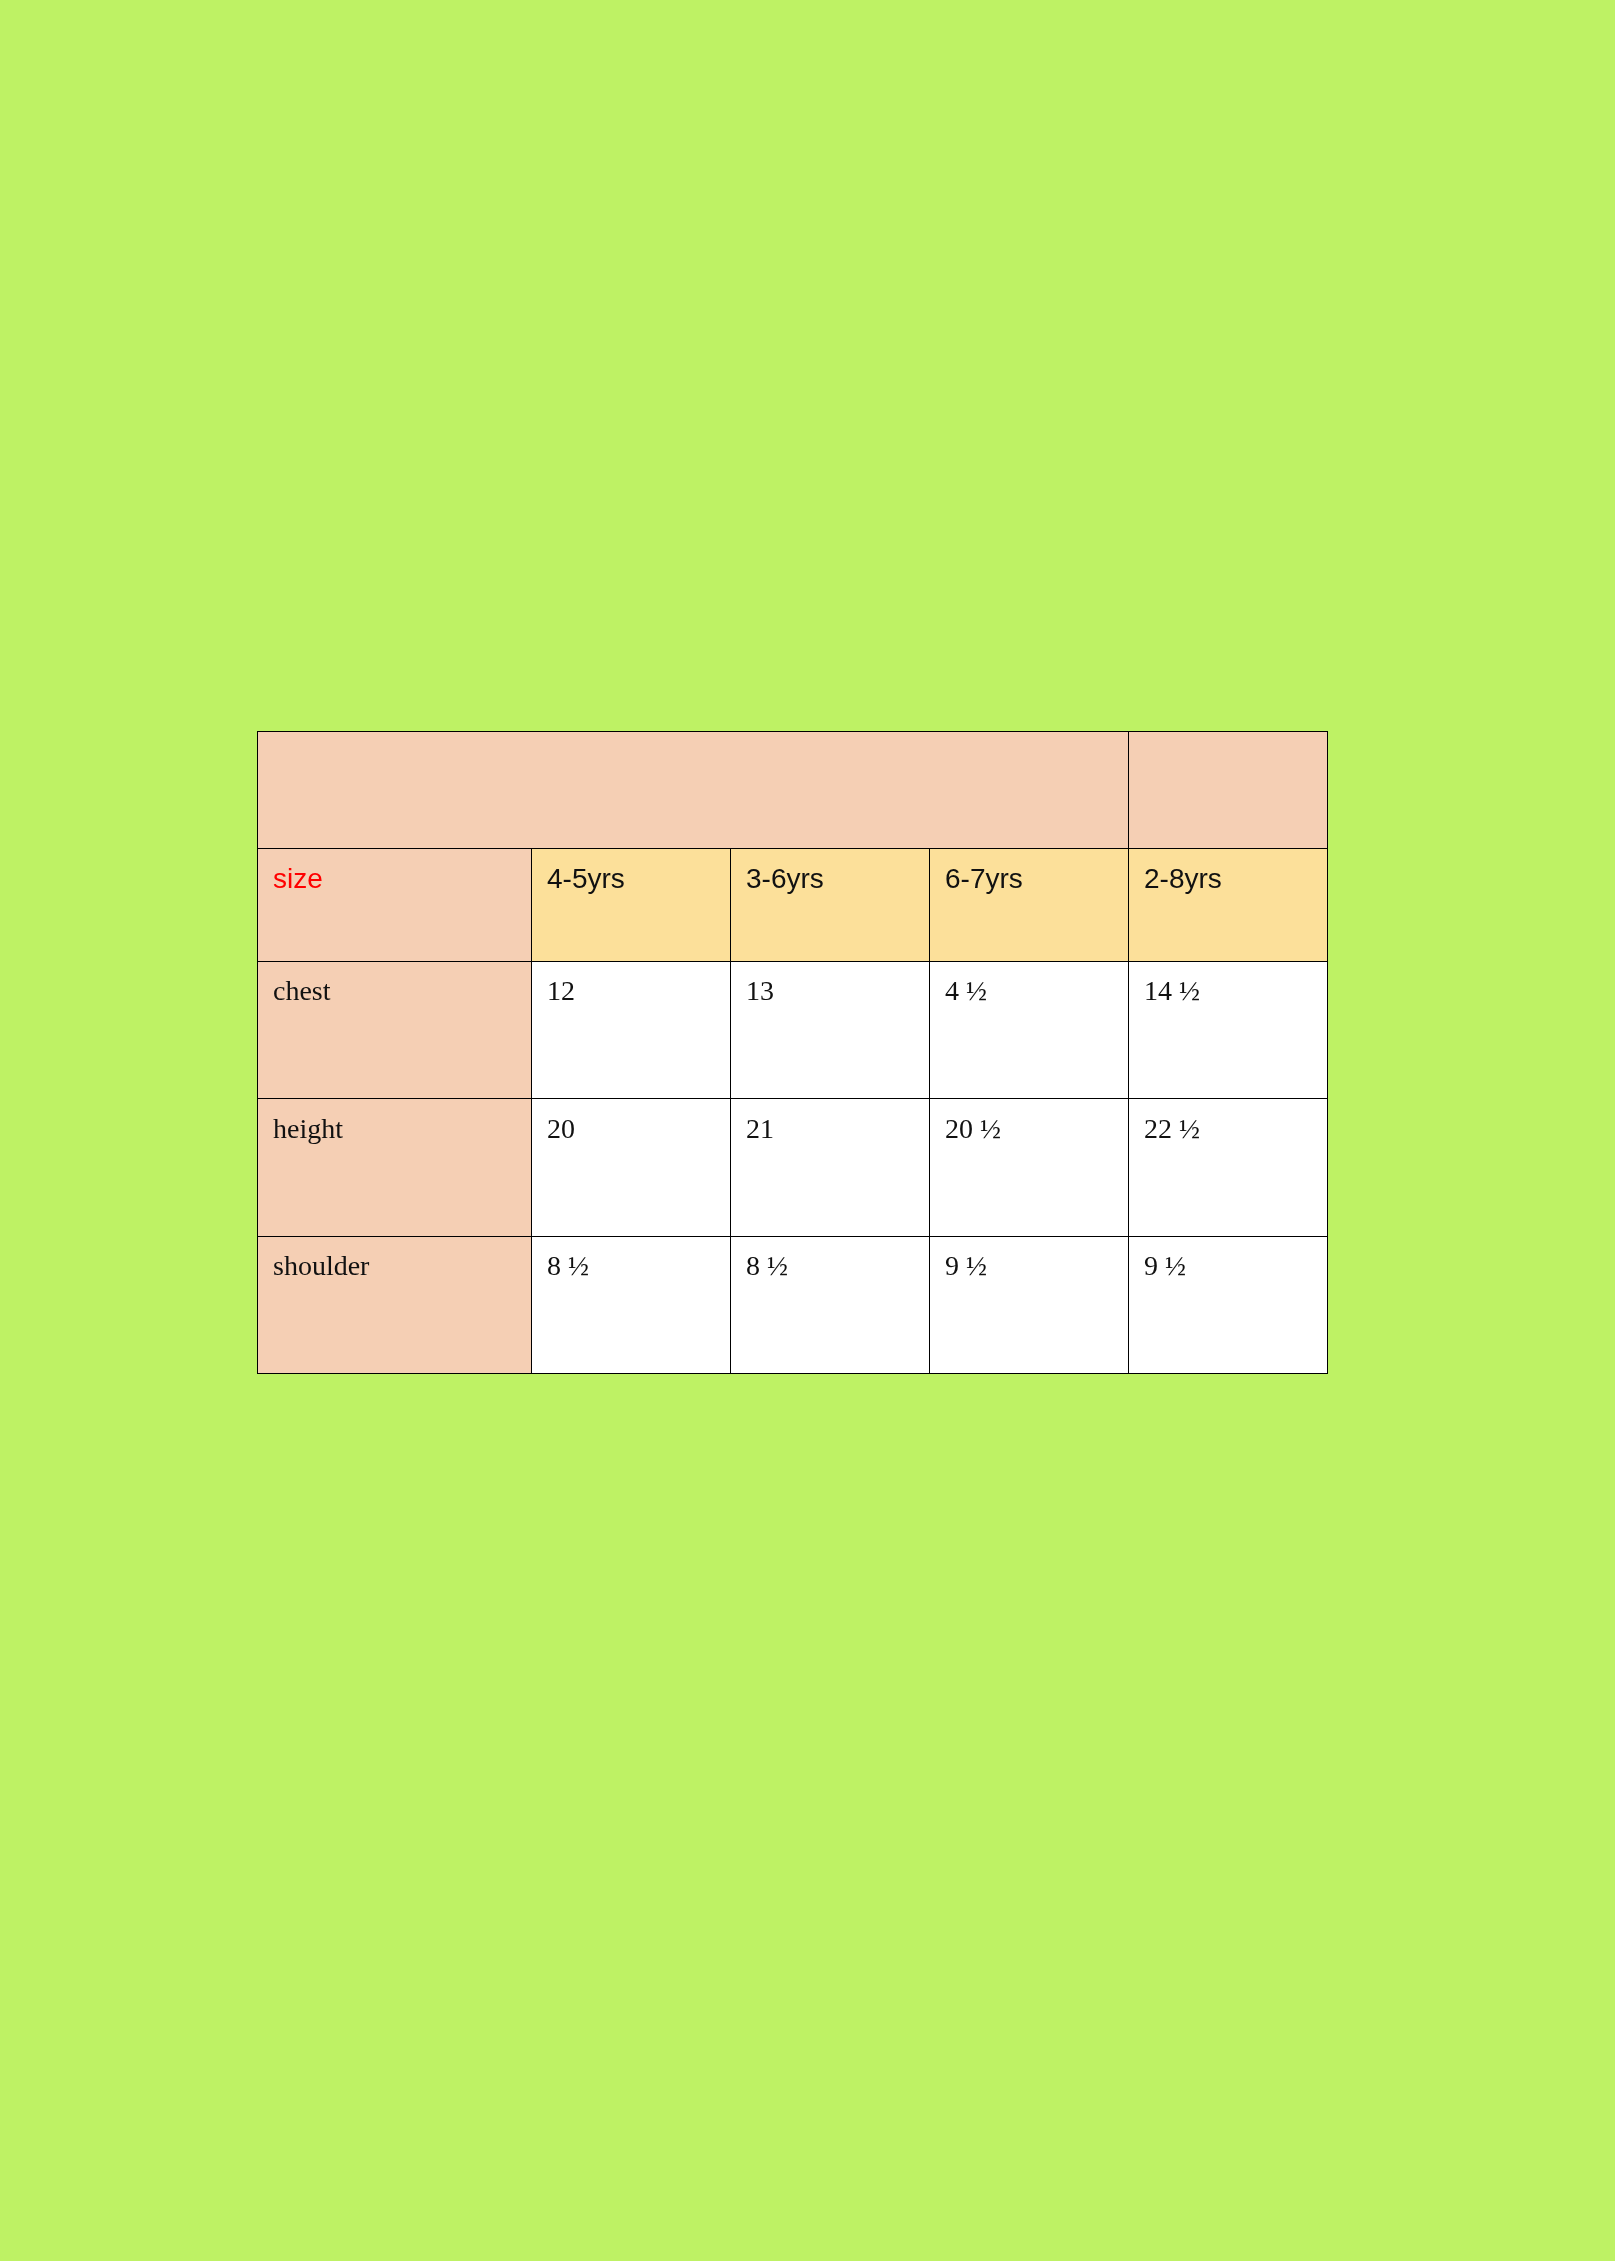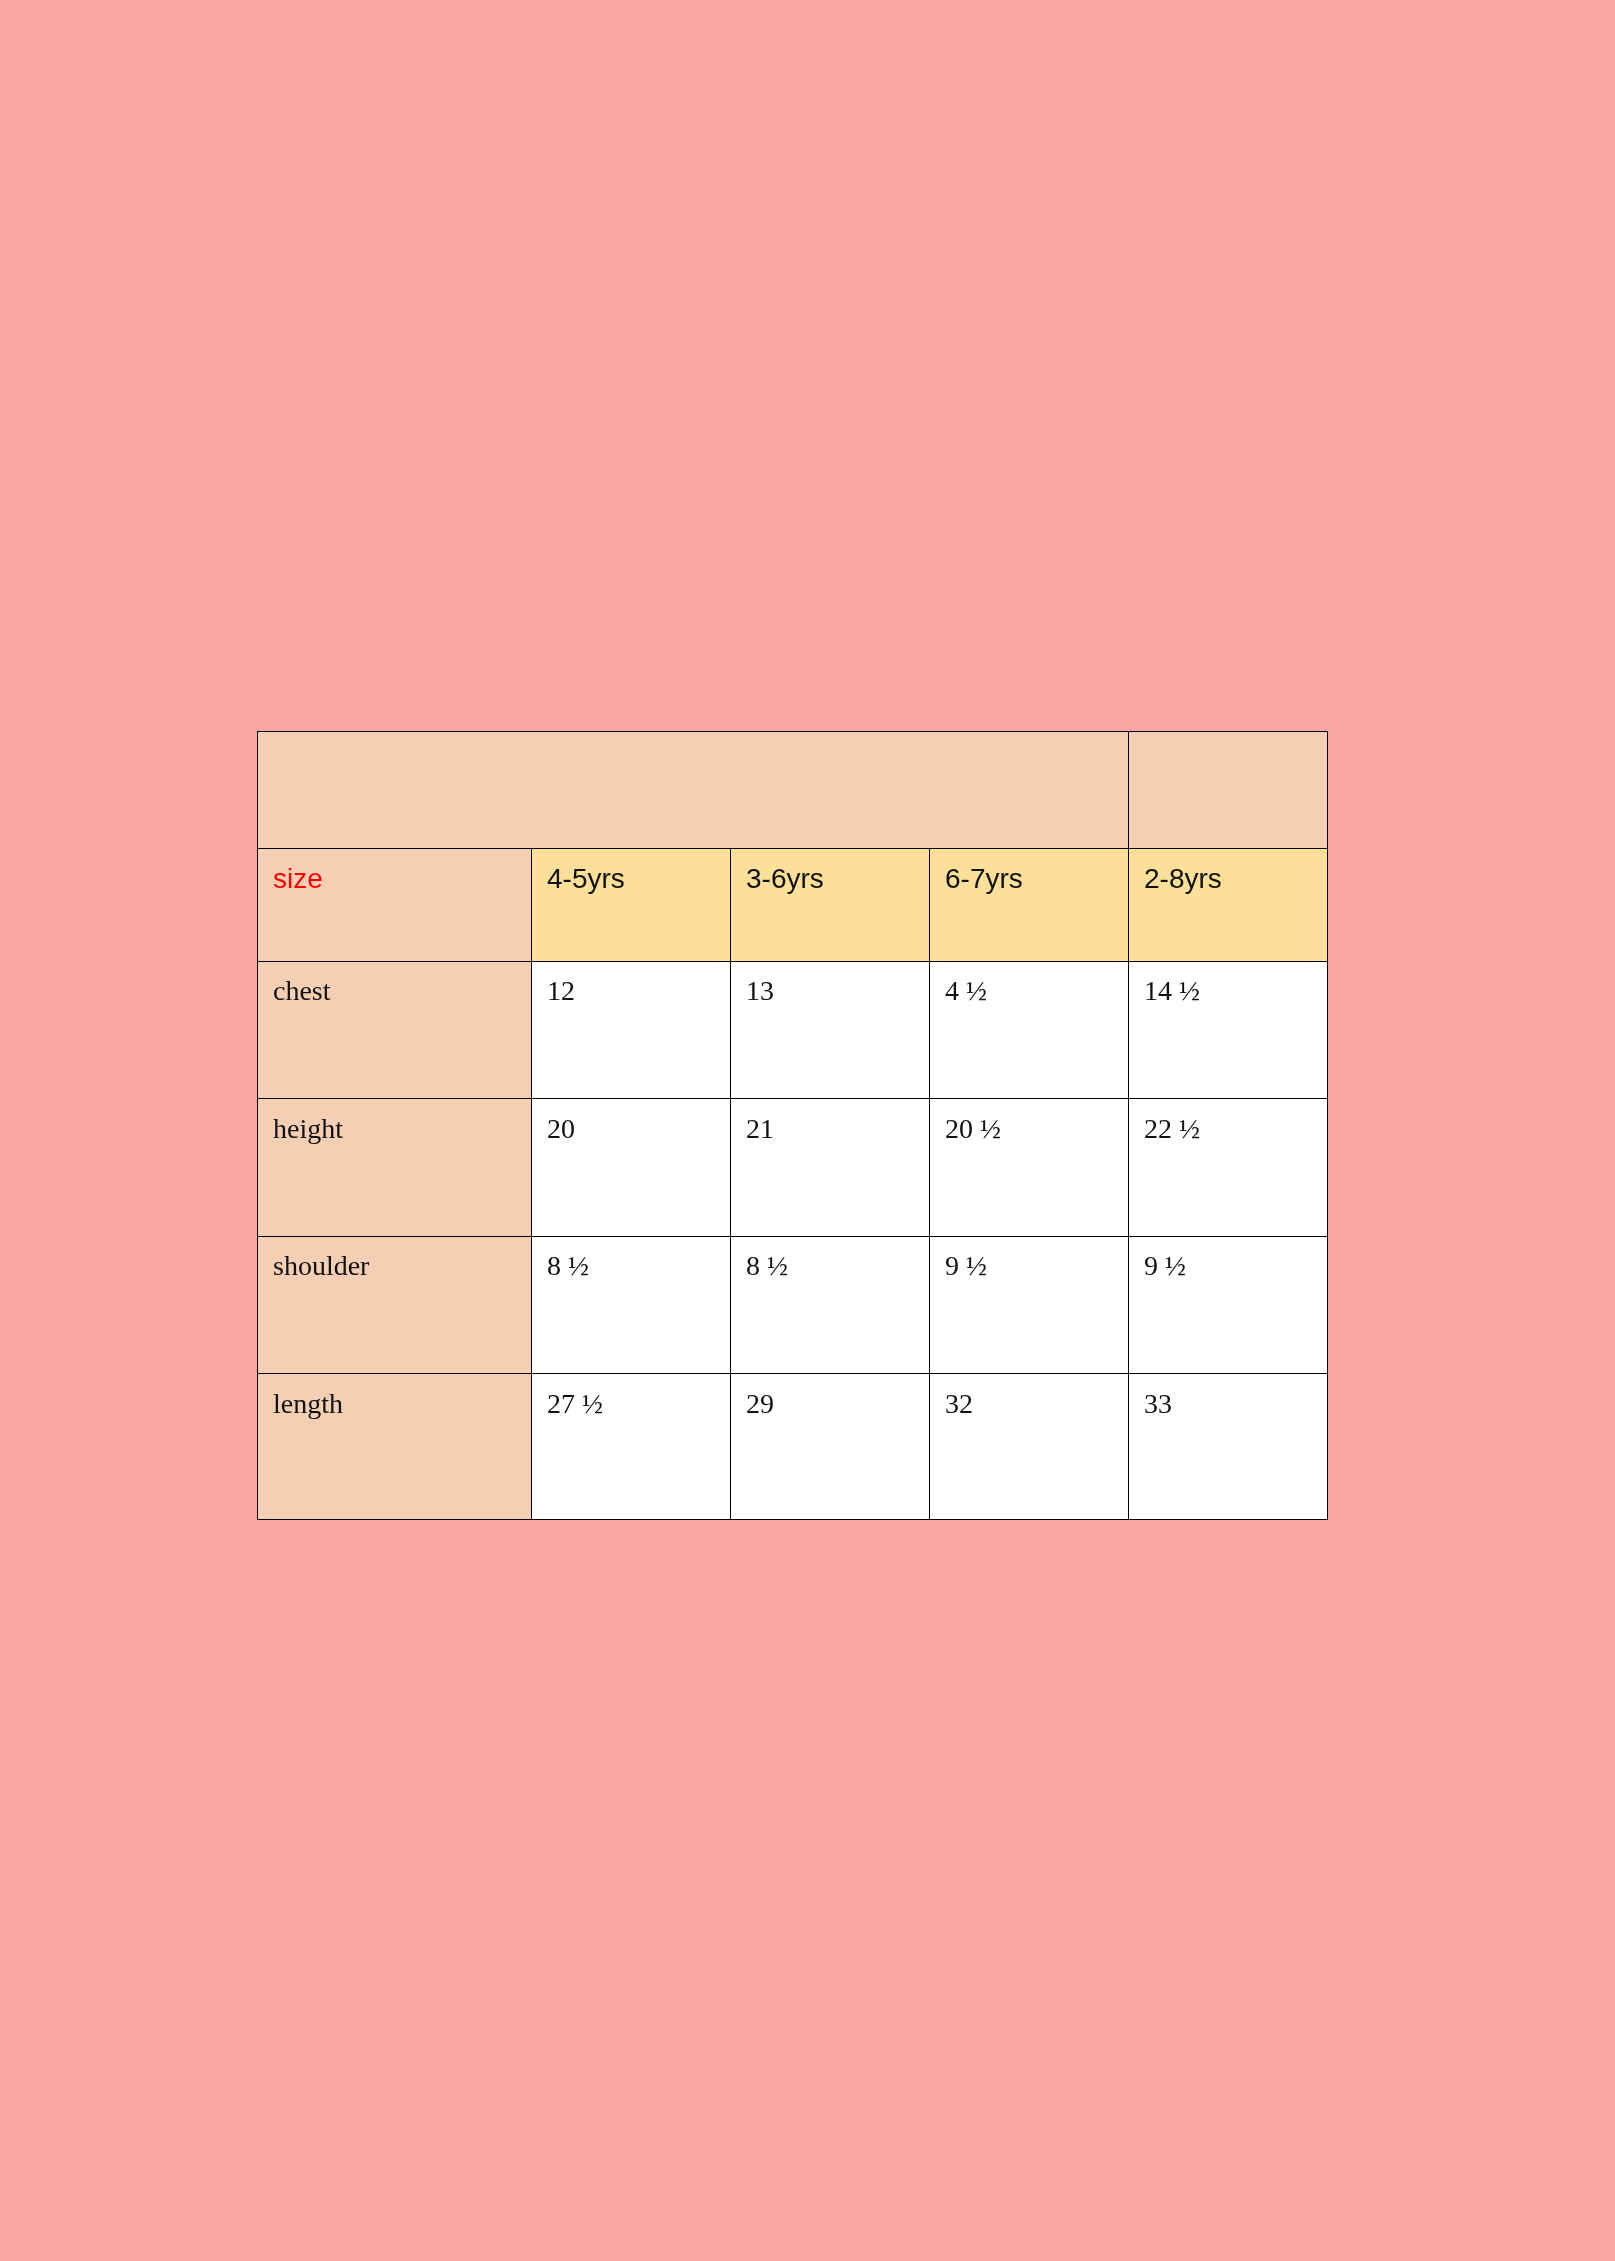--- a/index.html
+++ b/index.html
@@ -14,21 +14,21 @@
     position: relative;
     overflow: hidden;
   }
 
   .page {
     position: absolute;
     left: 0;
     top: 0;
     width: 1616px;
     height: 2261px;
-    background: #fca5a5;
+    background: #bef264;
   }
 
   .size-table {
     position: absolute;
     left: 257px;
     top: 731px;
     width: 1071px;
     border-collapse: collapse;
     table-layout: fixed;
   }
@@ -122,24 +122,17 @@
       </tr>
 
       <tr class="body-row">
         <td class="row-label">shoulder</td>
         <td>8 ½</td>
         <td>8 ½</td>
         <td>9 ½</td>
         <td>9 ½</td>
       </tr>
 
-      <tr class="body-row last">
-        <td class="row-label">length</td>
-        <td>27 ½</td>
-        <td>29</td>
-        <td>32</td>
-        <td>33</td>
-      </tr>
     </tbody>
   </table>
 
 </div>
 
 
 </body></html>

